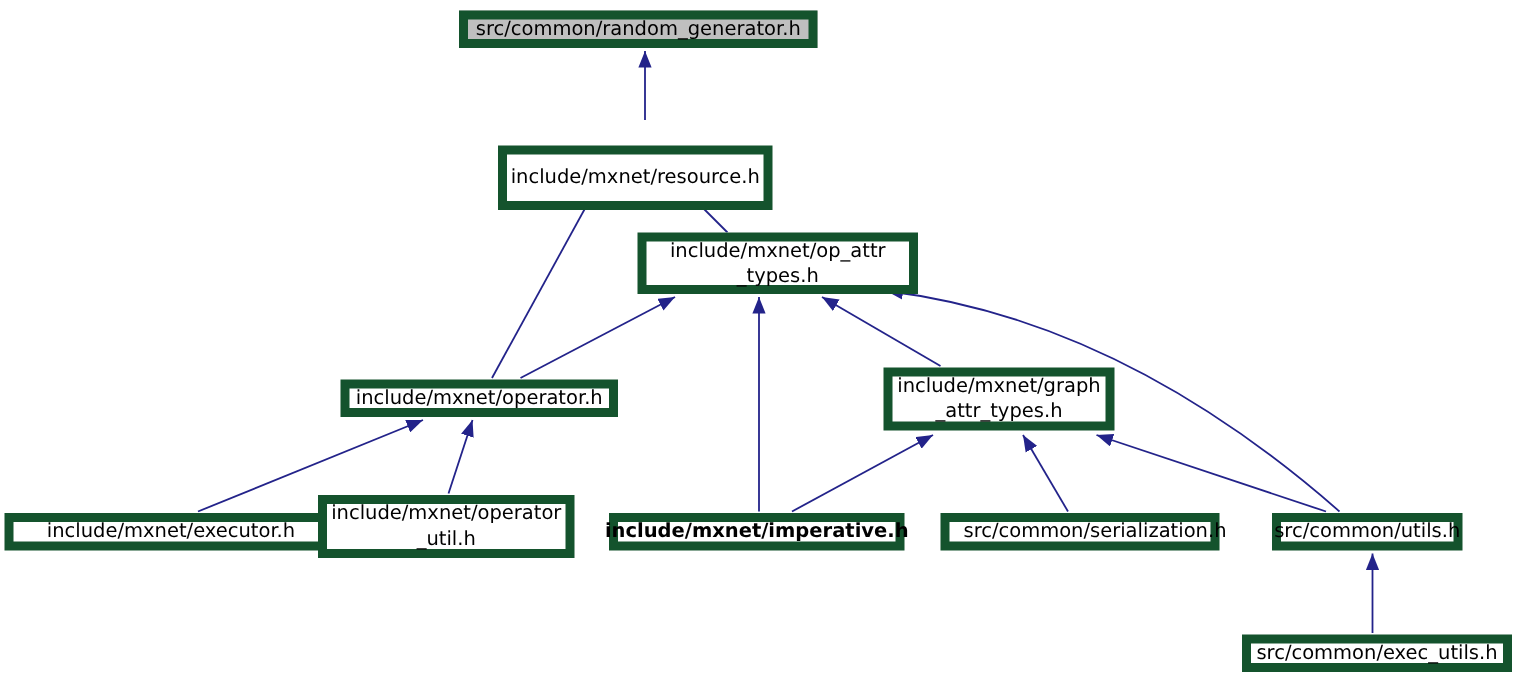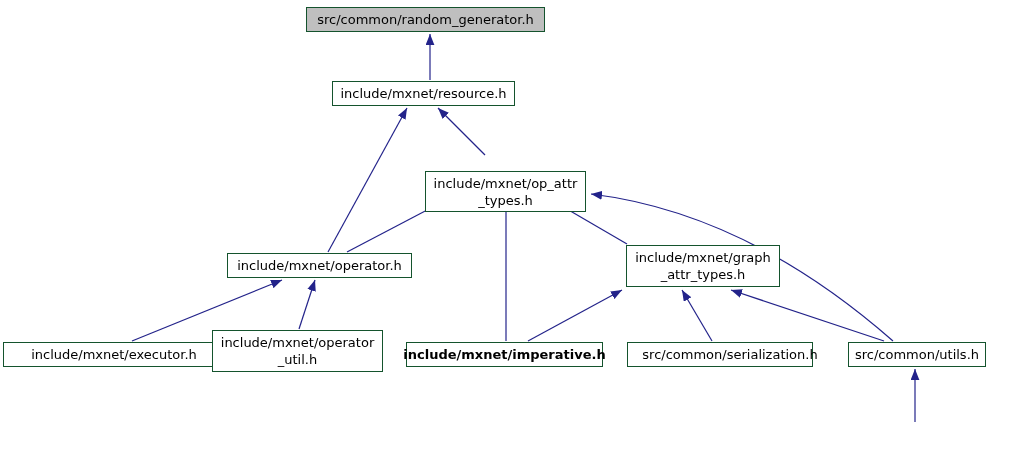--- a/index.html
+++ b/index.html
@@ -19,21 +19,21 @@
     position: absolute;
     left: 0;
     top: 0;
     width: 1015px;
     height: 455px;
     pointer-events: none;
   }
   .node {
     position: absolute;
     box-sizing: border-box;
-    border: 1px solid #14532d;
+    border: 6px solid #14532d;
     background: #ffffff;
     display: flex;
     flex-direction: column;
     align-items: center;
     justify-content: center;
     font-size: 13px;
     line-height: 17px;
     color: #000000;
     white-space: nowrap;
     text-align: center;
@@ -71,34 +71,34 @@
     <path class="edge" d="M884,341 L731,290" marker-end="url(#arrow)"></path>
     <path class="edge" d="M132,341 L282,280" marker-end="url(#arrow)"></path>
     <path class="edge" d="M299,329 L315,280" marker-end="url(#arrow)"></path>
     <path class="edge" d="M915,422 L915,369" marker-end="url(#arrow)"></path>
   </svg>
 
   <div class="node highlight" style="left:306px; top:7px; width:239px; height:25px;">
     <span>src/common/random_generator.h</span>
   </div>
 
-  <div class="node" style="left:332px; top:81px; width:183px; height:25px;">
+  <div class="node" style="left:332px; top:97px; width:183px; height:43px;">
     <span>include/mxnet/resource.h</span>
   </div>
 
-  <div class="node" style="left:425px; top:171px; width:161px; height:41px;text-align:right;">
+  <div class="node" style="left:425px; top:155px; width:187px; height:41px;text-align:right;">
     <span>include/mxnet/op_attr</span>
     <span>_types.h</span>
   </div>
 
   <div class="node" style="left:227px; top:253px; width:185px; height:25px;">
     <span>include/mxnet/operator.h</span>
   </div>
 
-  <div class="node" style="left:589px; top:245px; width:154px; height:42px;margin-left:37px;">
+  <div class="node" style="left:589px; top:245px; width:154px; height:42px;">
     <span>include/mxnet/graph</span>
     <span>_attr_types.h</span>
   </div>
 
   <div class="node" style="left:3px; top:342px; width:222px; height:25px;">
     <span>include/mxnet/executor.h</span>
   </div>
 
   <div class="node" style="left:212px; top:330px; width:171px; height:42px;">
     <span>include/mxnet/operator</span>
@@ -106,18 +106,21 @@
   </div>
 
   <div class="node" style="left:406px; top:342px; width:197px; height:25px;font-weight:bold;">
     <span>include/mxnet/imperative.h</span>
   </div>
 
   <div class="node" style="left:627px; top:342px; width:186px; height:25px;padding-left:20px;">
     <span>src/common/serialization.h</span>
   </div>
 
-  <div class="node" style="left:848px; top:342px; width:138px; height:25px;">
+  <div class="node" style="left:848px; top:342px; width:127px; height:25px;">
     <span>src/common/utils.h</span>
   </div>
 
+  <div class="node" style="left:828px; top:423px; width:180px; height:25px;">
+    <span>src/common/exec_utils.h</span>
+  </div>
 
 </div>
 
 </body></html>

